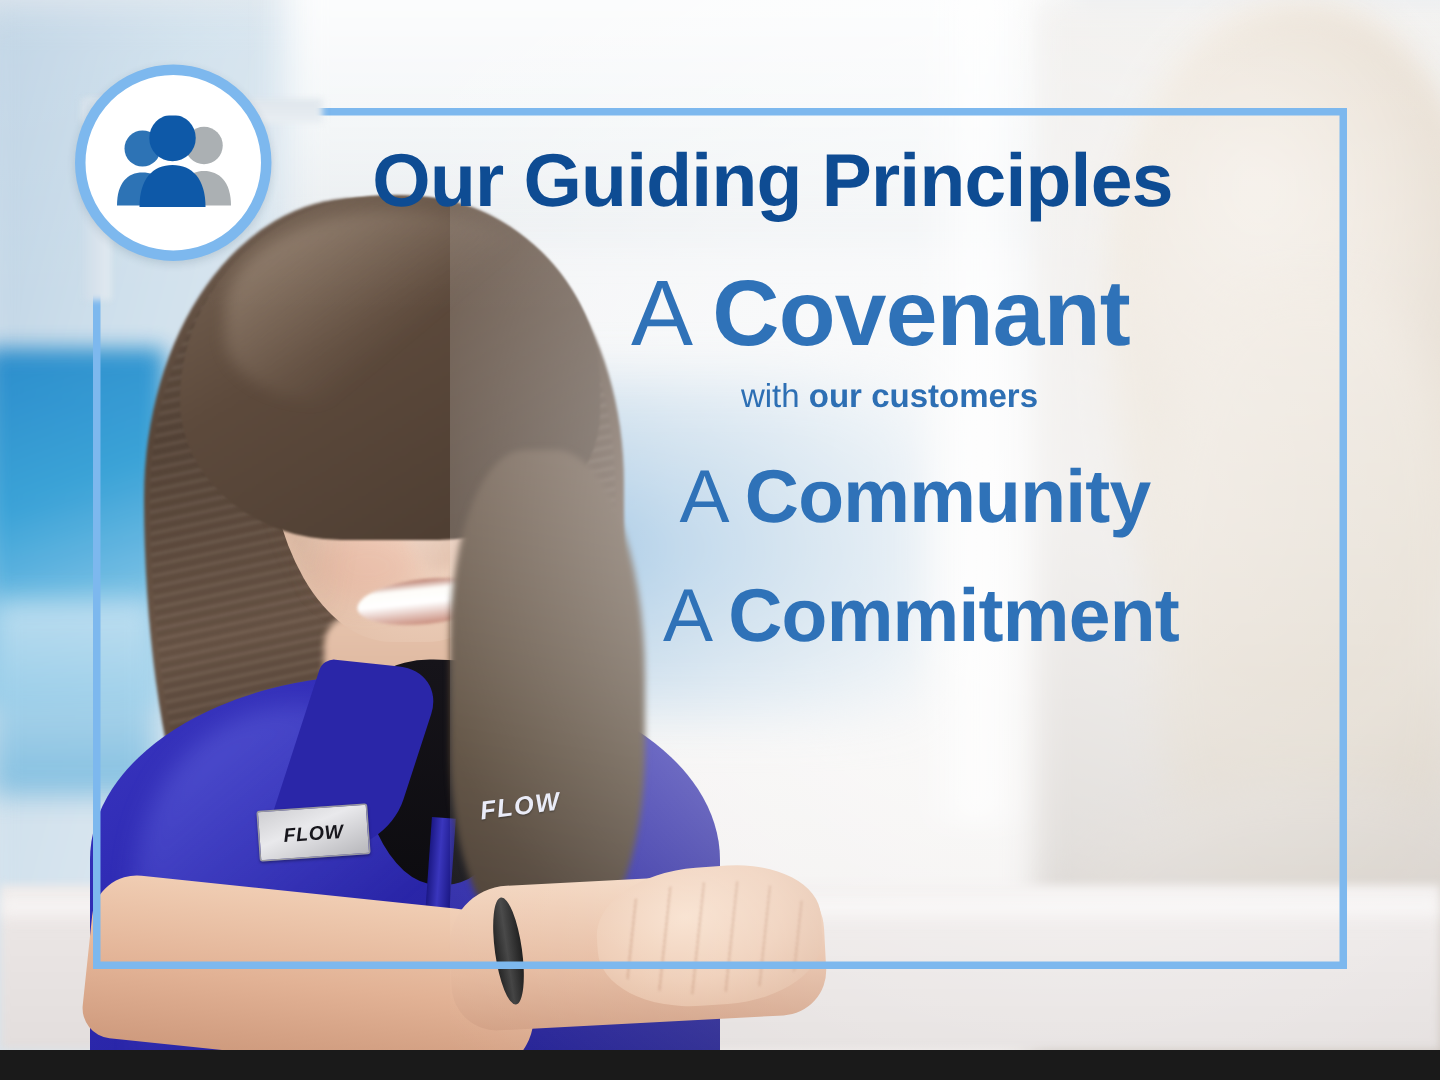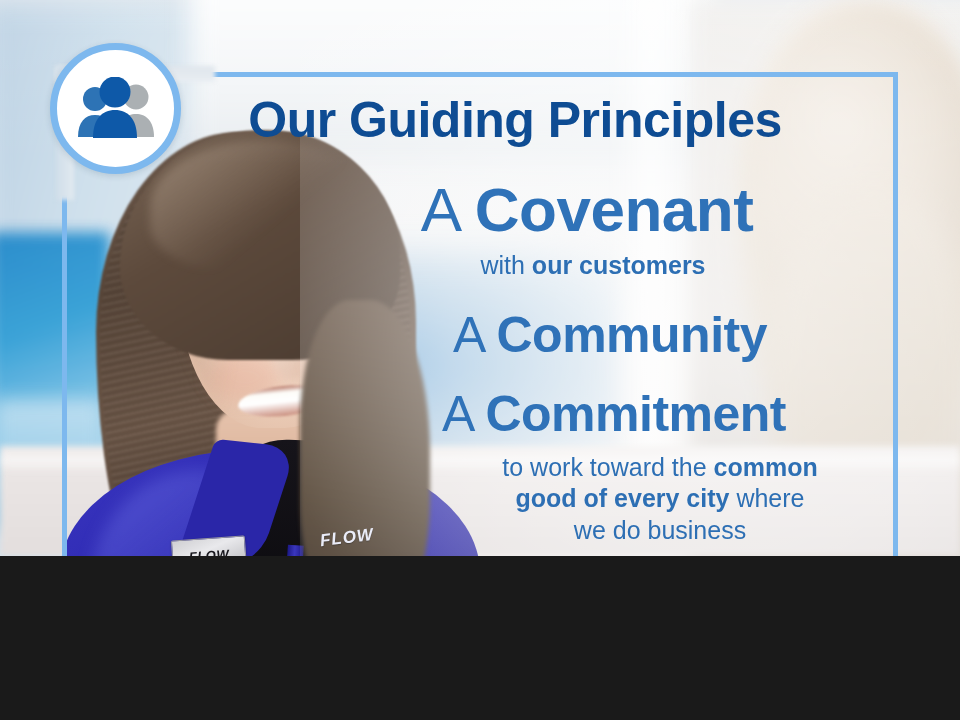--- a/index.html
+++ b/index.html
@@ -1,20 +1,20 @@
 <!DOCTYPE html>
 <html><head>
 <meta charset="utf-8">
 <style>
   html,body{margin:0;padding:0;background:#1a1a1a;}
   *{box-sizing:border-box;}
 
   .canvas{
     position:relative;
-    width:960px;height:556px;
+    width:960px;height:700px;
     overflow:hidden;
     font-family:"Liberation Sans", sans-serif;
     background:#e9edf1;
   }
 
   
   .photo{position:absolute;inset:0;overflow:hidden;}
 
   
   .bg-base{
@@ -342,21 +342,21 @@
   }
   .headline .art{font-weight:normal;}
   .headline .word{font-weight:bold;}
 
   .h-cov{font-size:62px;padding-right:26px;}
   .h-com{font-size:50px;padding-left:20px;margin-top:28px;}
   .h-cmt{font-size:50px;padding-left:28px;margin-top:28px;}
 
   .sub{
     color:#2D6FB4;
-    font-size:25px;
+    font-size:22px;
     line-height:1.26;
     margin-top:9px;
   }
   .sub b{font-weight:bold;}
   .sub .lite{font-weight:normal;}
 
   .s-cov{padding-right:14px;}
   .s-com{padding-left:42px;margin-top:11px;}
   .s-cmt{padding-left:120px;margin-top:12px;text-align:center;}
 </style>
@@ -461,26 +461,17 @@
     <div>
       <div class="headline h-com">
         <span class="art">A </span><span class="word">Community</span>
       </div>
     </div>
 
     <div>
       <div class="headline h-cmt">
         <span class="art">A </span><span class="word">Commitment</span>
       </div>
-      <div class="sub s-cmt">
-        <div>
-          <span class="lite">to work toward the </span><b>common</b>
-        </div>
-        <div>
-          <b>good of every city</b><span class="lite"> where</span>
-        </div>
-        <div class="lite">we do business</div>
-      </div>
     </div>
 
   </div>
 
 </div>
 
 </body></html>

